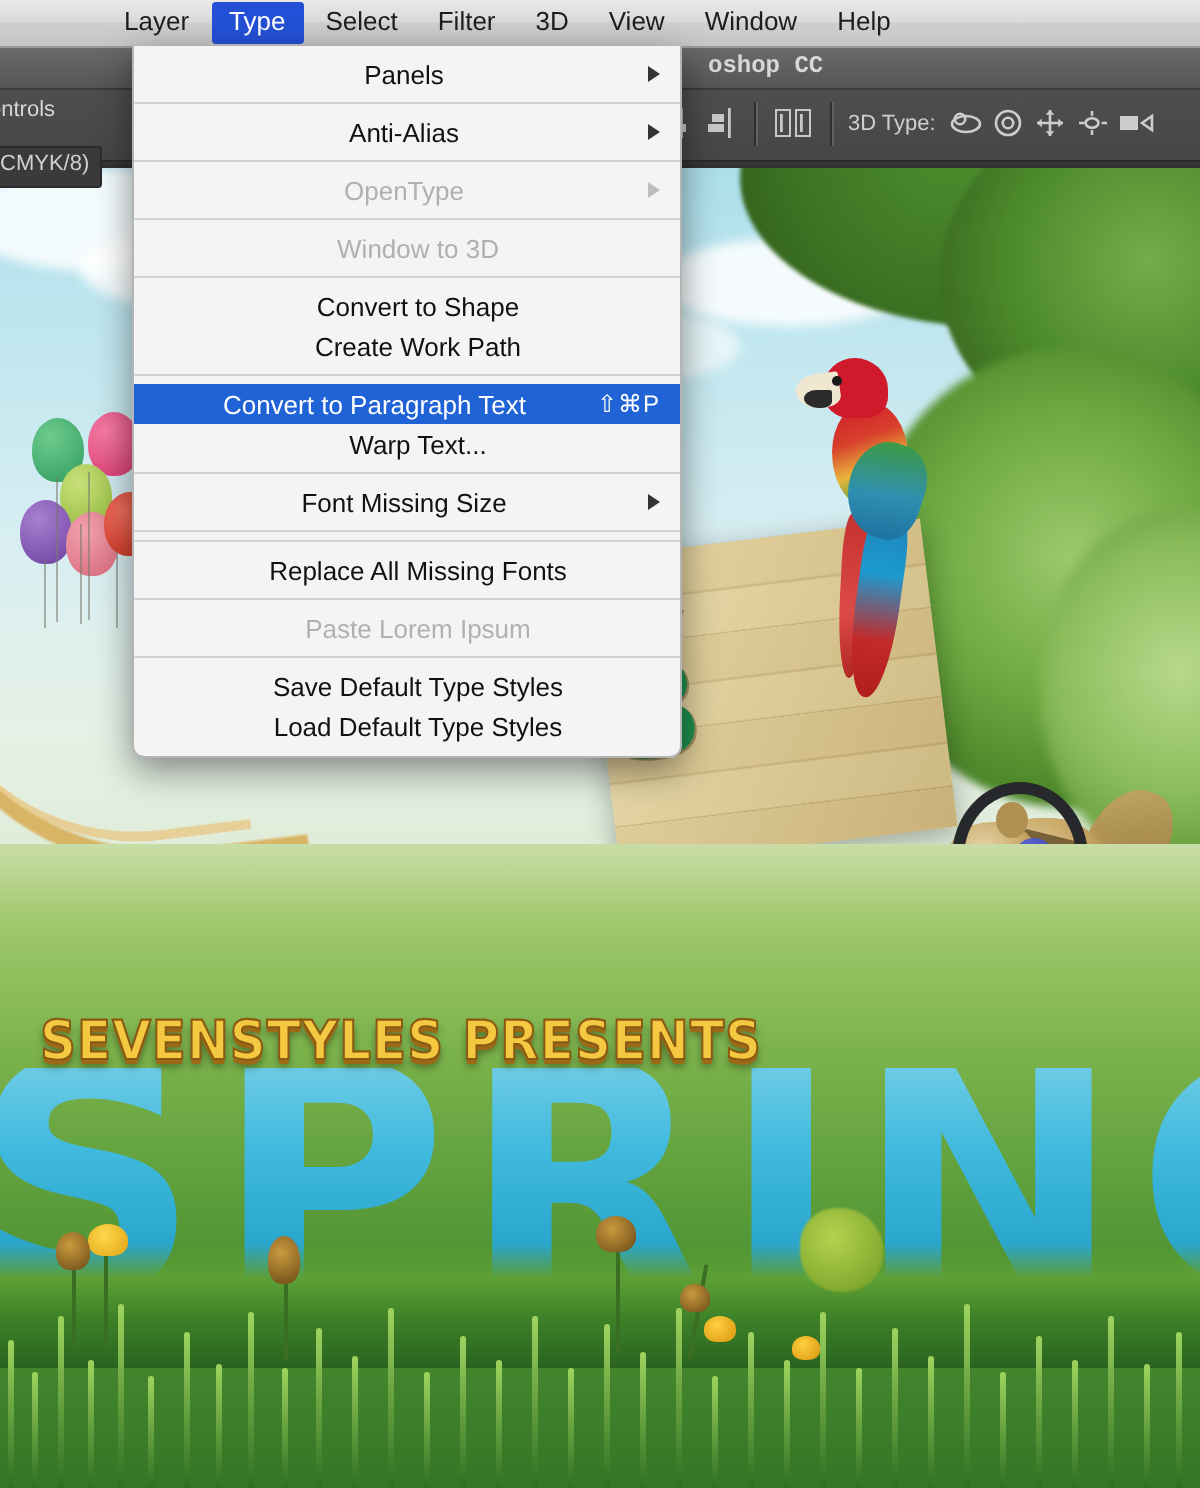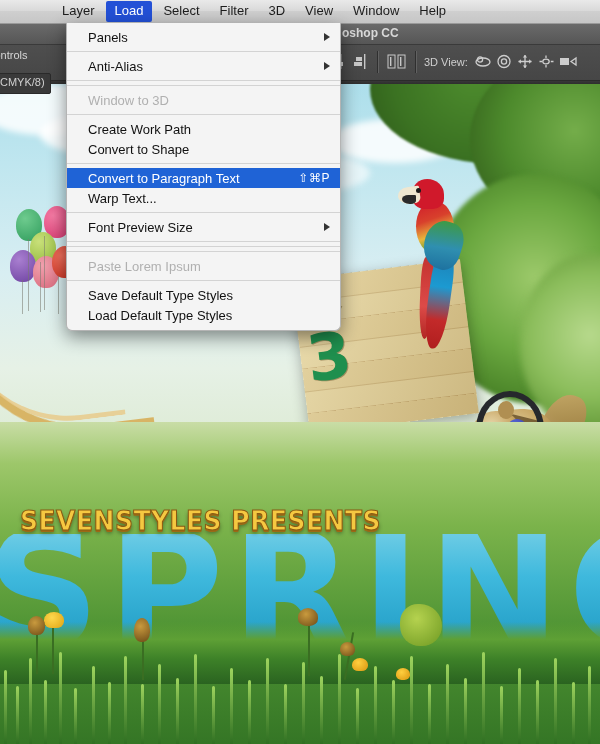--- a/index.html
+++ b/index.html
@@ -151,21 +151,21 @@
     background:linear-gradient(180deg,#5a5a5a 0%,#4e4e4e 40%,#464646 100%);
     border-bottom:1px solid #2b2b2b;
   }
   .opt-title{
     position:absolute;right:0;top:1px;width:600px;height:20px;
     background:linear-gradient(180deg,#6a6a6a,#565656);
     border-bottom:1px solid #3a3a3a;
     color:#d8d8d8;font-size:12px;font-weight:bold;
     display:flex;align-items:center;
   }
-  .opt-title span{position:absolute;left:342px;top:2px;}
+  .opt-title span{position:absolute;left:354px;top:2px;font-family:Liberation Mono, monospace;}
   .opt-row{position:absolute;left:0;top:21px;width:600px;height:35px;display:flex;align-items:center;}
   .xform-label{
     position:absolute;left:-44px;top:26px;font-size:11px;color:#d6d6d6;white-space:nowrap;
   }
   .cmyk-chip{
     position:absolute;left:-6px;top:50px;height:17px;padding:1px 5px;
     background:#3a3a3a;border:1px solid #2a2a2a;border-radius:2px;
     color:#d0d0d0;font-size:11px;line-height:15px;white-space:nowrap;
   }
   .tool-ico{
@@ -190,21 +190,21 @@
     border-radius:0 0 6px 6px;
     box-shadow:0 6px 18px rgba(0,0,0,.45);
     z-index:50;padding:4px 0 5px;
   }
   .mrow{
     position:relative;height:20px;display:flex;align-items:center;
     padding:0 10px 0 21px;font-size:13px;color:#111;white-space:nowrap;
   }
   .mrow.dis{color:#b0b0b0;}
   .mrow.sel{background:#1f63d6;color:#fff;}
-  .mrow .lbl{flex:1;}
+  .mrow .lbl{flex:1;text-align:center;}
   .mrow .sc{font-size:12px;color:#2b2b2b;letter-spacing:.5px;padding-left:12px;}
   .mrow.sel .sc{color:#fff;}
   .arw{
     width:0;height:0;border-left:6px solid #333;
     border-top:4.5px solid transparent;border-bottom:4.5px solid transparent;margin-left:8px;
   }
   .mrow.dis .arw{border-left-color:#bdbdbd;}
   .msep{height:1px;background:#d3d3d3;margin:4px 0;}
 
   
@@ -380,21 +380,21 @@
       <div class="sep-v"></div>
       <div class="tool-ico" style="width:22px;">
         <svg width="22" height="15" viewBox="0 0 22 15">
             <rect x="2" y="1" width="7" height="13" fill="none" stroke="#d5d5d5"></rect>
             <rect x="12" y="1" width="7" height="13" fill="none" stroke="#d5d5d5"></rect>
             <rect x="4" y="3" width="1.4" height="9" fill="#d5d5d5"></rect>
             <rect x="14" y="3" width="1.4" height="9" fill="#d5d5d5"></rect>
           </svg>
       </div>
       <div class="sep-v"></div>
-      <div class="mode-label">3D View:</div>
+      <div class="mode-label">3D Type:</div>
       <div class="tool-ico">
         <svg width="17" height="15" viewBox="0 0 17 15">
             <ellipse cx="8" cy="8" rx="7" ry="4" fill="none" stroke="#dcdcdc" stroke-width="1.3"></ellipse>
             <circle cx="5" cy="5.5" r="2.6" fill="none" stroke="#dcdcdc" stroke-width="1.3"></circle>
           </svg>
       </div>
       <div class="tool-ico">
         <svg width="17" height="15" viewBox="0 0 17 15">
             <circle cx="8" cy="7.5" r="6" fill="none" stroke="#dcdcdc" stroke-width="1.3"></circle>
             <circle cx="8" cy="7.5" r="2.6" fill="none" stroke="#dcdcdc" stroke-width="1.3"></circle>
@@ -418,66 +418,73 @@
             <path d="M12 7.5l5-3.5v7z" fill="none" stroke="#dcdcdc" stroke-width="1.3"></path>
           </svg>
       </div>
     </div>
   </div>
   <div class="doc-strip"></div>
 
   <div class="menubar">
     <div style="width:52px"></div>
     <div class="mb-item">Layer</div>
-    <div class="mb-item active">Load</div>
+    <div class="mb-item active">Type</div>
     <div class="mb-item">Select</div>
     <div class="mb-item">Filter</div>
     <div class="mb-item">3D</div>
     <div class="mb-item">View</div>
     <div class="mb-item">Window</div>
     <div class="mb-item">Help</div>
   </div>
 
   <div class="menu" id="type-menu">
       <div class="mrow">
         <span class="lbl">Panels</span>
         <span class="arw"></span>
       </div>
       <div class="msep"></div>
       <div class="mrow">
         <span class="lbl">Anti-Alias</span>
         <span class="arw"></span>
       </div>
       <div class="msep"></div>
+      <div class="mrow dis">
+        <span class="lbl">OpenType</span>
+        <span class="arw"></span>
+      </div>
       <div class="msep"></div>
       <div class="mrow dis">
         <span class="lbl">Window to 3D</span>
       </div>
       <div class="msep"></div>
       <div class="mrow">
+        <span class="lbl">Convert to Shape</span>
+      </div>
+      <div class="mrow">
         <span class="lbl">Create Work Path</span>
-      </div>
-      <div class="mrow">
-        <span class="lbl">Convert to Shape</span>
       </div>
       <div class="msep"></div>
       <div class="mrow sel">
         <span class="lbl">Convert to Paragraph Text</span>
         <span class="sc">⇧⌘P</span>
       </div>
       <div class="mrow">
         <span class="lbl">Warp Text...</span>
       </div>
       <div class="msep"></div>
       <div class="mrow">
-        <span class="lbl">Font Preview Size</span>
+        <span class="lbl">Font Missing Size</span>
         <span class="arw"></span>
       </div>
       <div class="msep"></div>
       <div class="msep"></div>
+      <div class="mrow">
+        <span class="lbl">Replace All Missing Fonts</span>
+      </div>
       <div class="msep"></div>
       <div class="mrow dis">
         <span class="lbl">Paste Lorem Ipsum</span>
       </div>
       <div class="msep"></div>
       <div class="mrow">
         <span class="lbl">Save Default Type Styles</span>
       </div>
       <div class="mrow">
         <span class="lbl">Load Default Type Styles</span>

